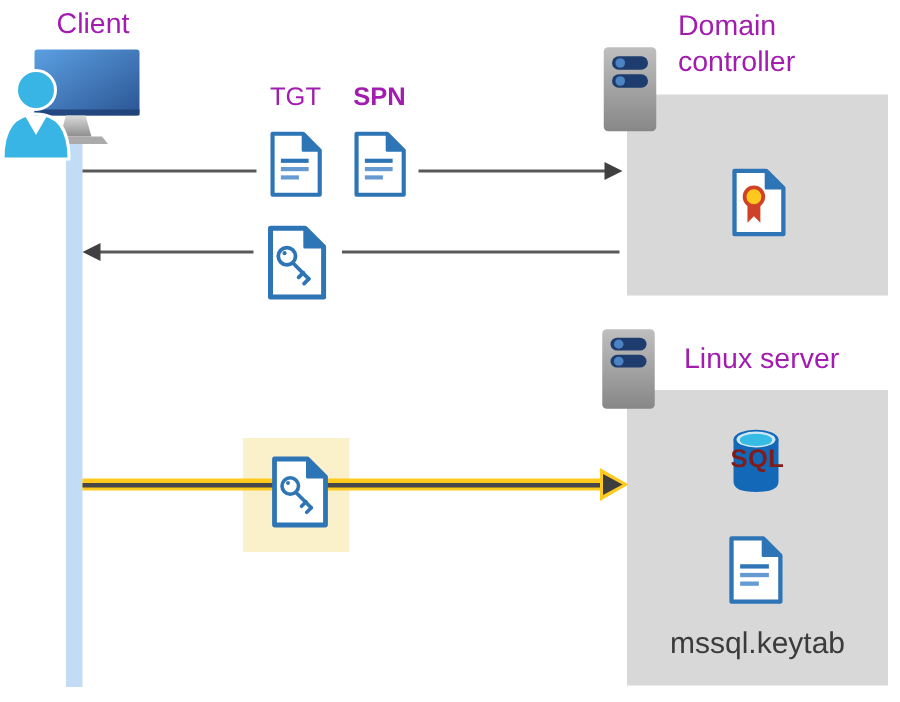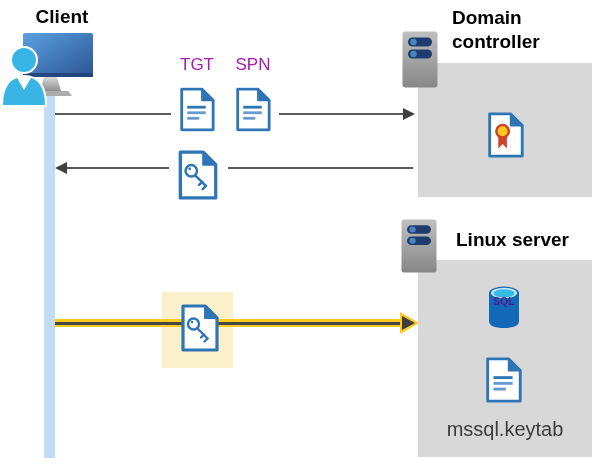--- a/index.html
+++ b/index.html
@@ -5,21 +5,21 @@
   html,body { margin:0; padding:0; background:#ffffff; }
   .canvas {
     position:relative; width:600px; height:468px; background:#ffffff;
     font-family:"Liberation Sans", sans-serif; overflow:hidden;
   }
   .abs { position:absolute; }
   .panel { background:#D8D8D8; }
   .lifeline { background:#C3DCF6; }
   .gray-line { background:#595959; height:2px; }
   .tri { width:0; height:0; }
-  .label-bold { font-weight:bold; font-size:19px; color:#000000; line-height:24px; }
+  .label-bold { font-weight:normal; font-size:19px; color:#a21caf; line-height:24px; }
   .label-reg { font-size:17px; color:#a21caf; }
   .patch { background:#ffffff; }
 
   #dc-panel        { left:418px; top:63px;  width:174px; height:134px; }
   #linux-panel     { left:418px; top:260px; width:174px; height:197px; }
   #client-lifeline { left:44px;  top:92px;  width:11px;  height:366px; }
 
   #arrow1-line { left:55px;  top:113px; width:350px; }
   #arrow1-head { left:403px; top:108px;
                  border-left:12px solid #404040;
@@ -40,25 +40,25 @@
                  border-left:19px solid #FFC91E;
                  border-top:11px solid transparent; border-bottom:11px solid transparent; }
   #yarrow-head-inner { left:402px; top:316px;
                  border-left:13px solid #3D3D3D;
                  border-top:7px solid transparent; border-bottom:7px solid transparent; }
 
   #client-label { left:22px;  top:5px;   width:80px;  text-align:center; }
   #dc-label     { left:452px; top:6px;   width:112px; }
   #linux-label  { left:456px; top:228px; width:140px; }
   #tgt-label    { left:172px; top:55px;  width:50px; text-align:center; }
-  #spn-label    { left:228px; top:55px;  width:50px; text-align:center; }
+  #spn-label    { left:228px; top:55px;  width:50px; text-align:center;font-weight:bold; }
   #keytab-label { left:423px; top:418px; width:164px; text-align:center;
                   font-size:20px; color:#3B3B3B; }
   #sql-text     { left:487px; top:296px; width:34px; text-align:center;
-                  color:#4c1d95; font-weight:bold; font-size:10px; letter-spacing:0.3px; }
+                  color:#7f1d1d; font-weight:bold; font-size:17px; letter-spacing:0.3px; }
 
   #client-icon      { left:0px;   top:30px;  width:100px; height:78px; }
   #dc-server-icon   { left:402px; top:31px;  width:36px;  height:57px; }
   #lx-server-icon   { left:401px; top:219px; width:36px;  height:54px; }
   #tgt-doc          { left:178px; top:87px;  width:37px;  height:45px; }
   #spn-doc          { left:234px; top:87px;  width:37px;  height:45px; }
   #keydoc1          { left:176px; top:150px; width:42px;  height:50px; }
   #keydoc2          { left:179px; top:304px; width:40px;  height:48px; }
   #cert-icon        { left:485px; top:112px; width:40px;  height:46px; }
   #sql-icon         { left:487px; top:283px; width:34px;  height:47px; }

